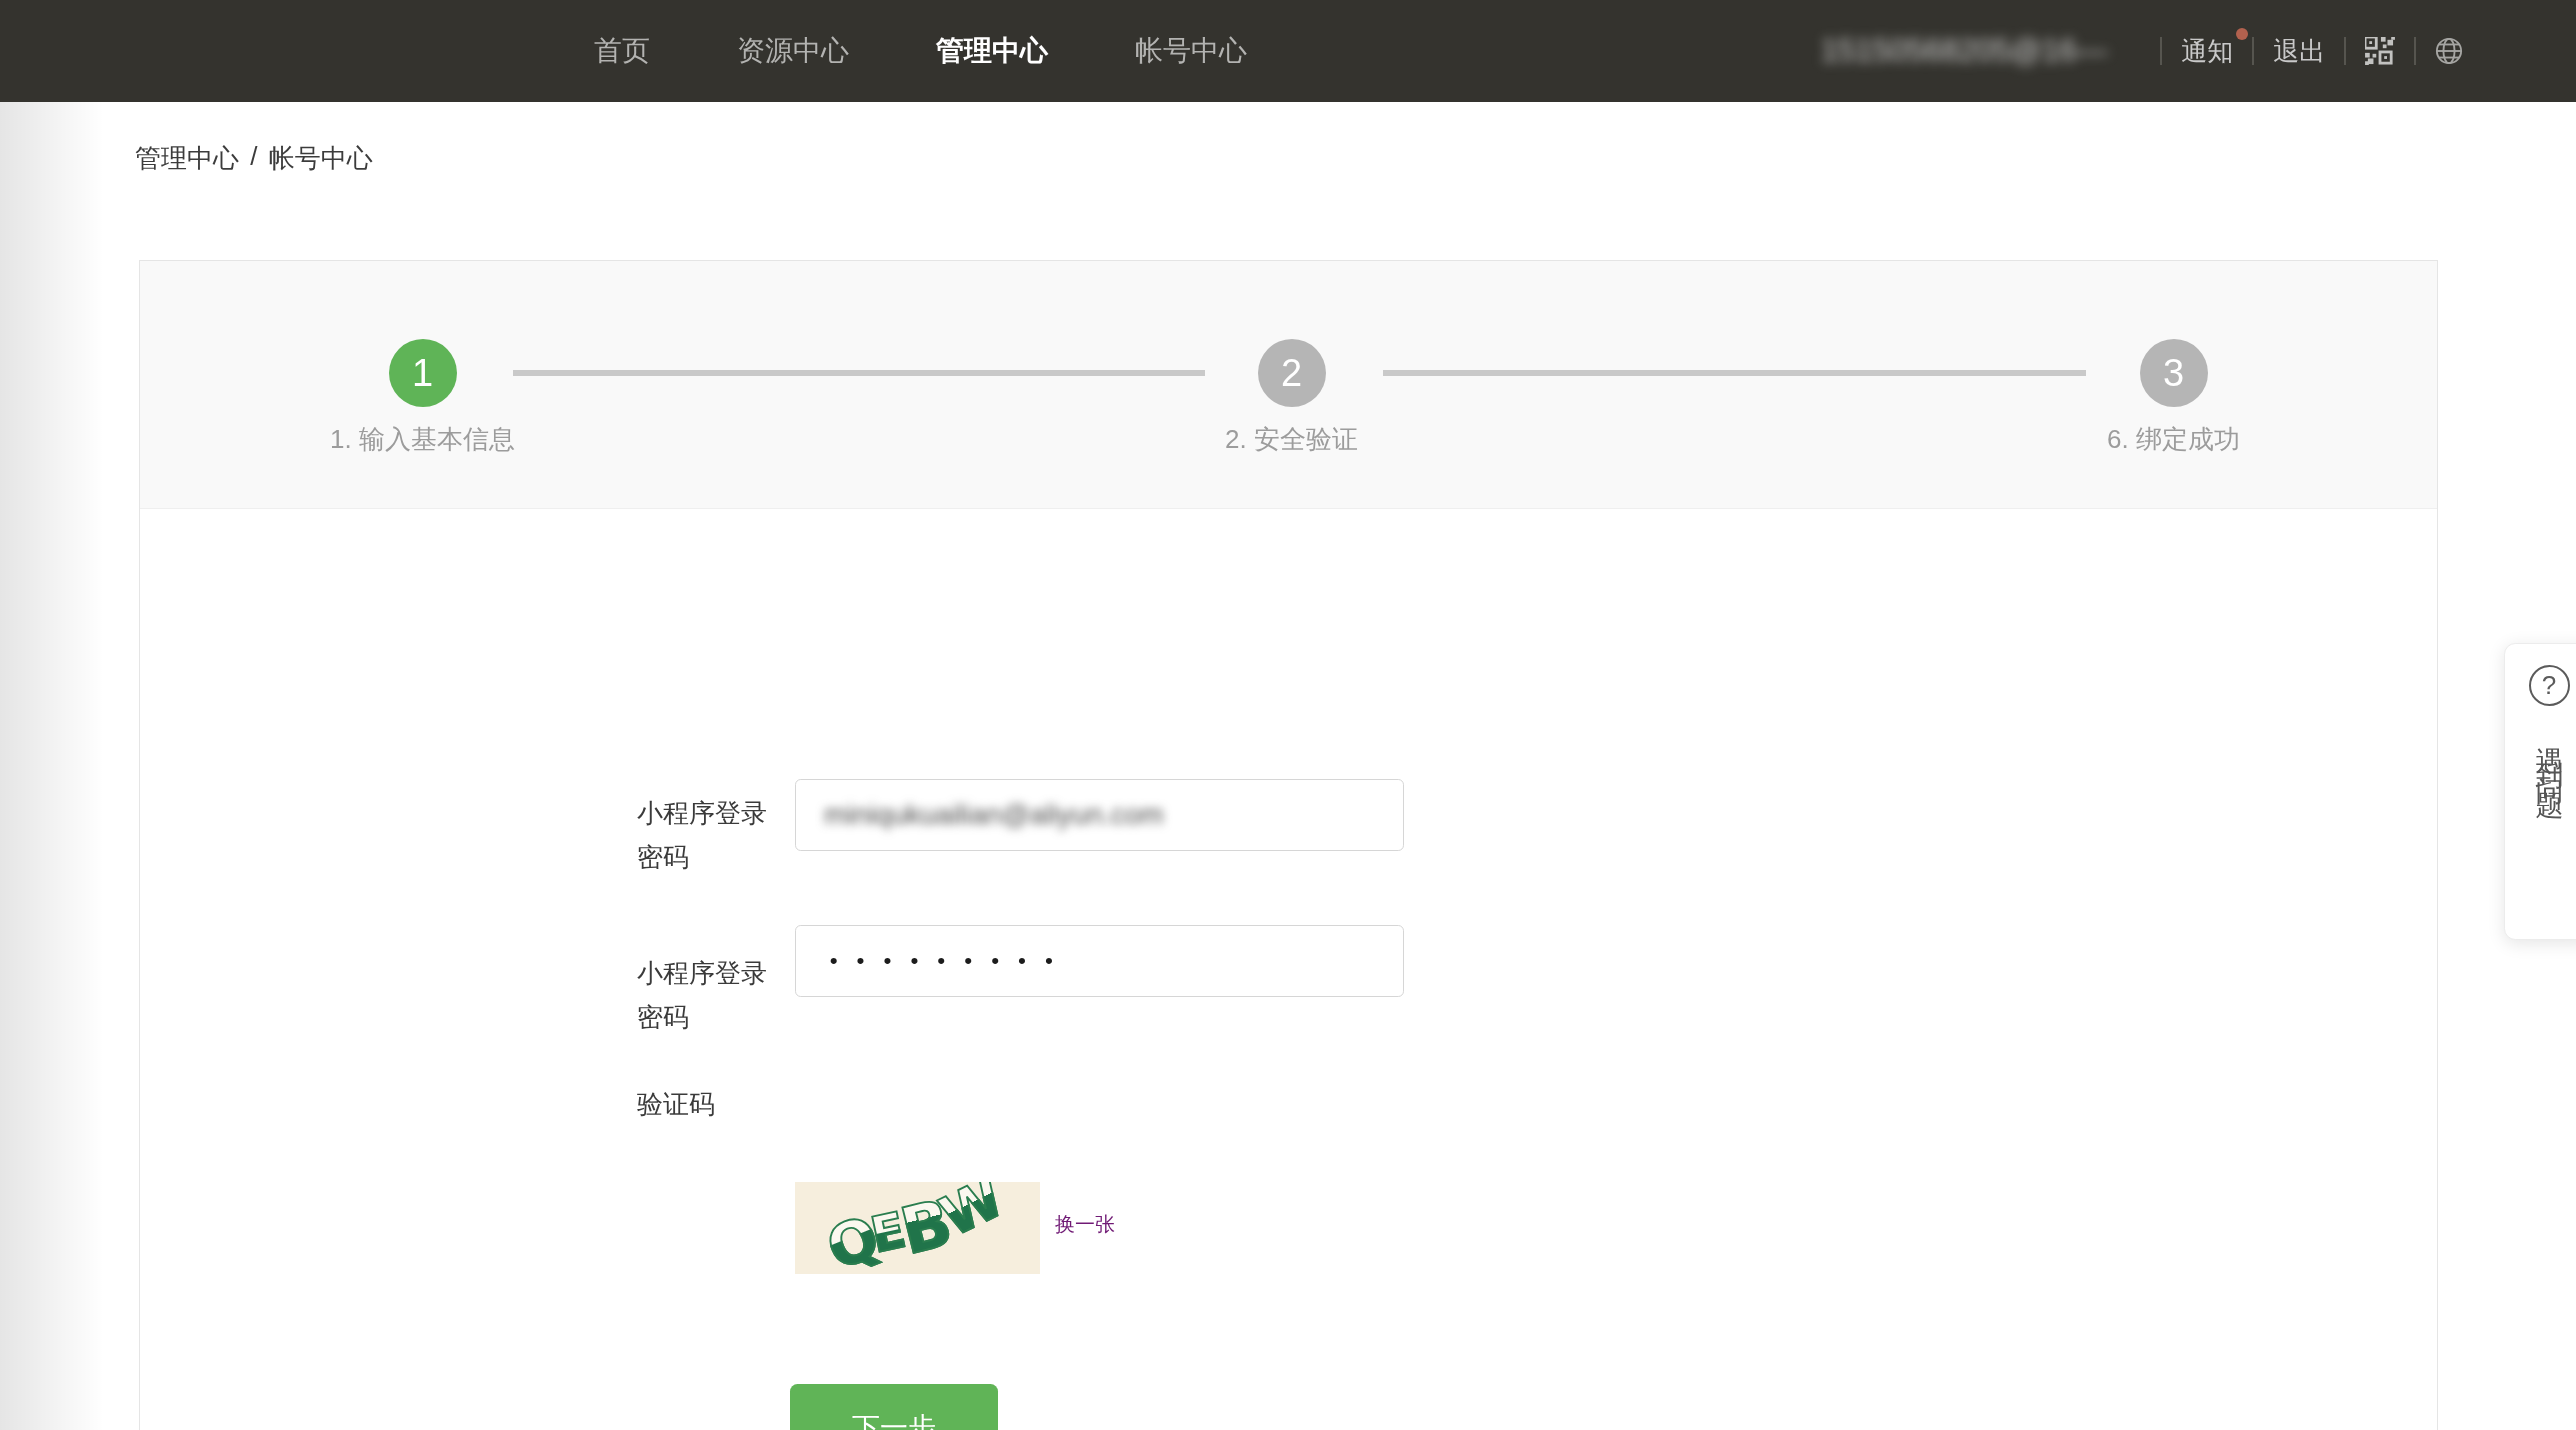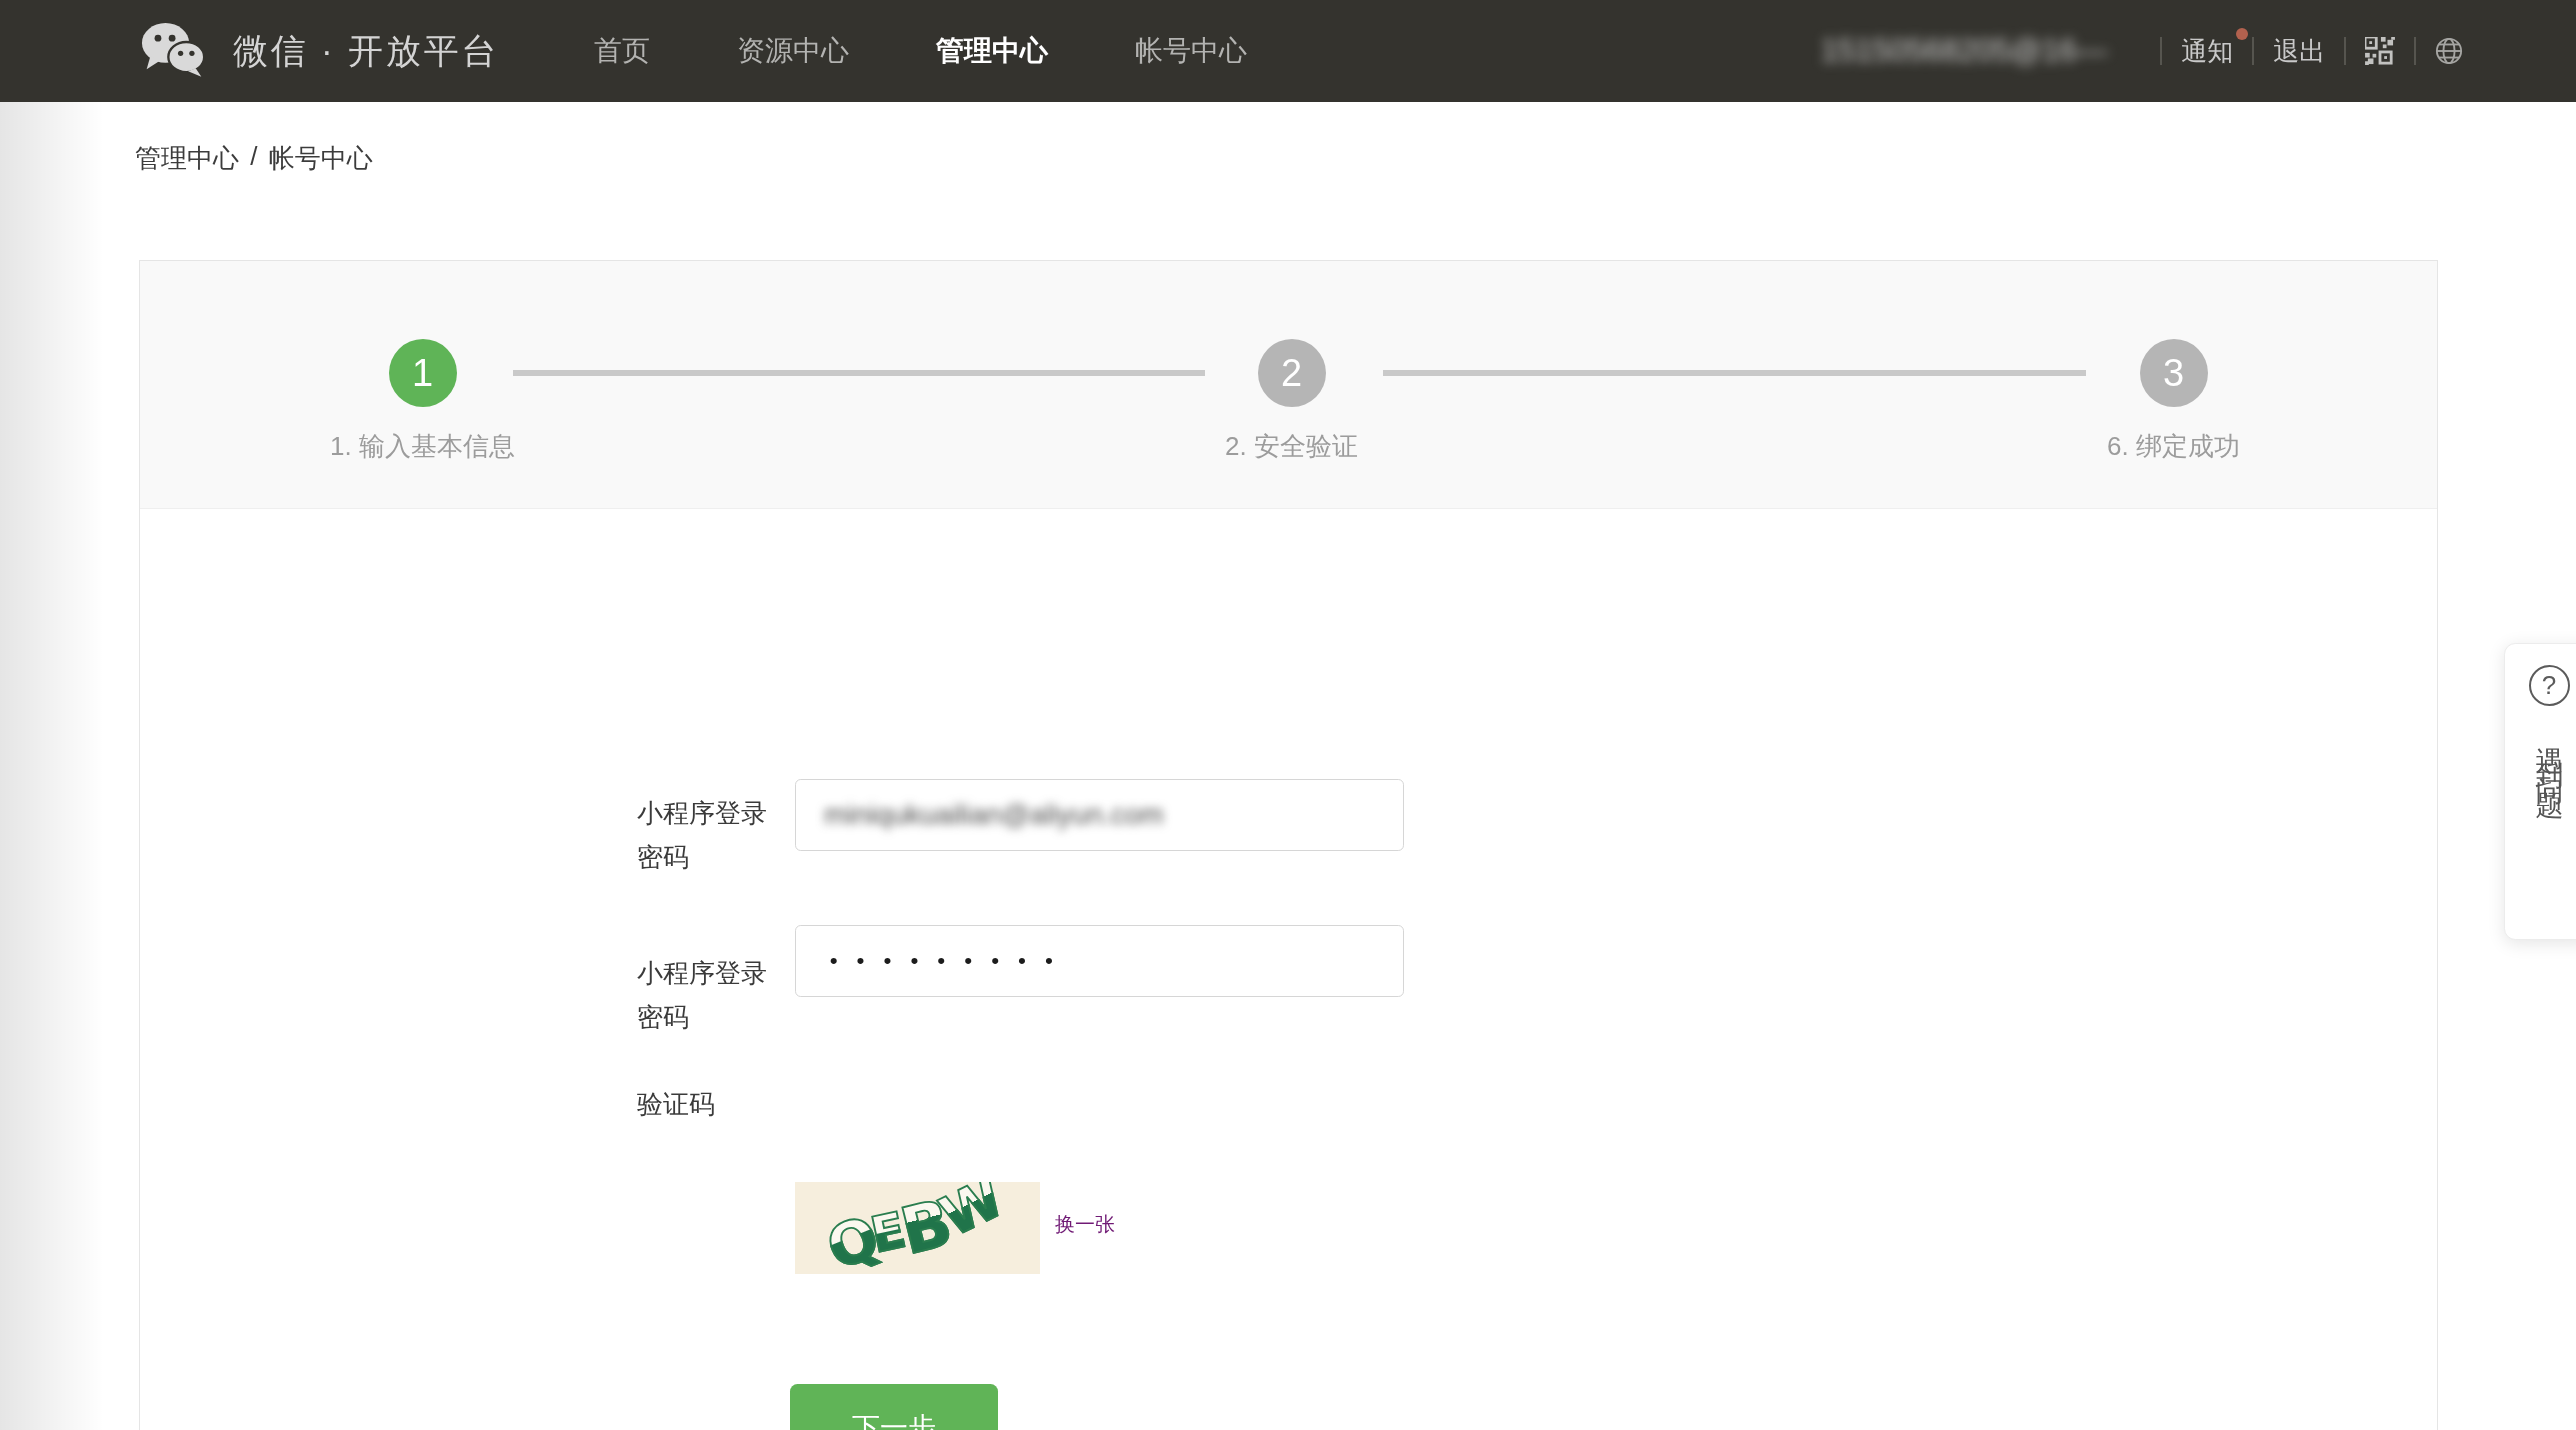--- a/index.html
+++ b/index.html
@@ -36,21 +36,21 @@
   
   .card { position:absolute; left:139px; top:260px; width:2299px; height:1225px;
     background:#ffffff; border:0.9px solid #e5e5e5; }
 
   
   .stepper { position:absolute; left:0; top:0; width:100%; height:248px; background:#f9f9f9; border-bottom:0.9px solid #efefef; }
   .step { position:absolute; top:78px; width:377px; display:flex; flex-direction:column; align-items:center; }
   .step-circle { width:68px; height:68px; border-radius:50%; background:#b5b5b5; color:#ffffff;
     font-size:38px; display:flex; align-items:center; justify-content:center; }
   .step.active .step-circle { background:#5fb457; }
-  .step-label { margin-top:22px; font-size:26px; color:#9c9c9c; white-space:nowrap; }
+  .step-label { margin-top:15px; font-size:26px; color:#9c9c9c; white-space:nowrap; }
   .step1 { left:94px; } .step2 { left:963px; } .step3 { left:1845px; }
   .step-line { position:absolute; top:109px; height:5.7px; background:#c9c9c9; }
   .line1 { left:373px; width:692px; }
   .line2 { left:1243px; width:703px; }
 
   
   .form-label { position:absolute; font-size:26px; color:#3b3b3b; line-height:44px; width:141px; }
   .lbl1 { left:497px; top:530px; }
   .lbl2 { left:497px; top:676px;margin-top:14px; }
   .lbl3 { left:497px; top:823px;font-family:Liberation Mono, monospace; }
@@ -95,35 +95,20 @@
     color:#5b5b5b; font-size:26px; display:flex; align-items:center; justify-content:center; }
   .help-text { margin-top:19px; writing-mode:vertical-rl; text-orientation:upright;
     font-size:28px; color:#555555; letter-spacing:15px; }
 </style>
 </head>
 <body>
 
 <div class="page">
 
   <div class="navbar">
-    <div class="brand">
-      <span>
-        <svg width="66" height="55" viewBox="0 0 70 58">
-          <ellipse cx="26" cy="22" rx="25" ry="21" fill="#d9d9d9"></ellipse>
-          <path d="M10 36 L6 50 L20 41 Z" fill="#d9d9d9"></path>
-          <circle cx="18" cy="17" r="3.6" fill="#34332e"></circle>
-          <circle cx="33" cy="17" r="3.6" fill="#34332e"></circle>
-          <ellipse cx="48" cy="37" rx="19" ry="16" fill="#d9d9d9" stroke="#34332e" stroke-width="2.5"></ellipse>
-          <path d="M58 49 L64 58 L50 52 Z" fill="#d9d9d9"></path>
-          <circle cx="42" cy="33" r="2.8" fill="#34332e"></circle>
-          <circle cx="54" cy="33" r="2.8" fill="#34332e"></circle>
-        </svg>
-      </span>
-      <span class="brand-title">微信 · 开放平台</span>
-    </div>
 
     <div class="nav-items">
       <span class="nav-item">首页</span>
       <span class="nav-item">资源中心</span>
       <span class="nav-item active">管理中心</span>
       <span class="nav-item">帐号中心</span>
     </div>
 
     <div class="nav-right">
       <span class="account">15150568205@16—</span>

